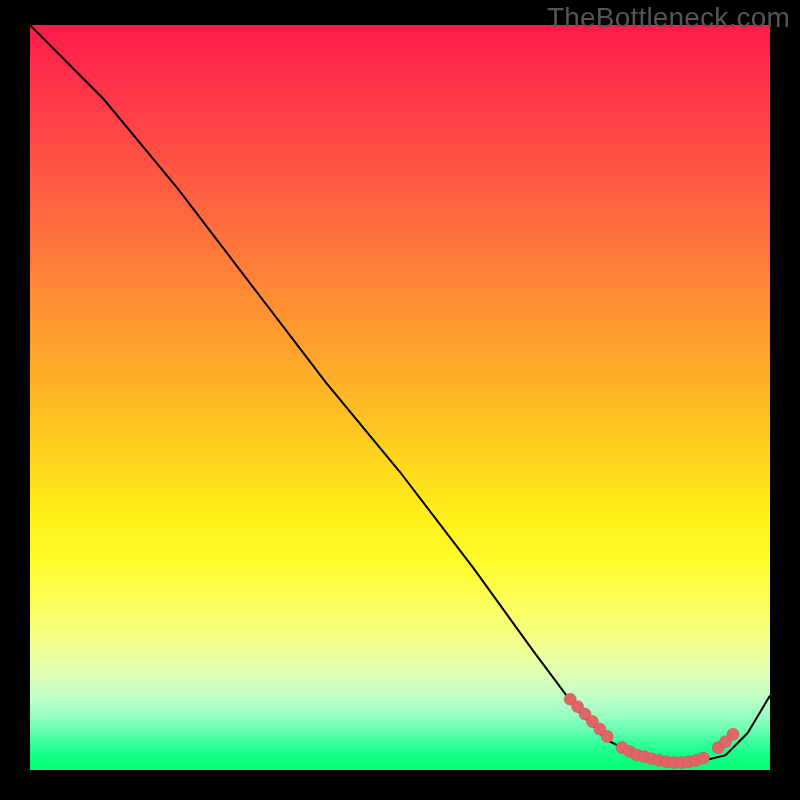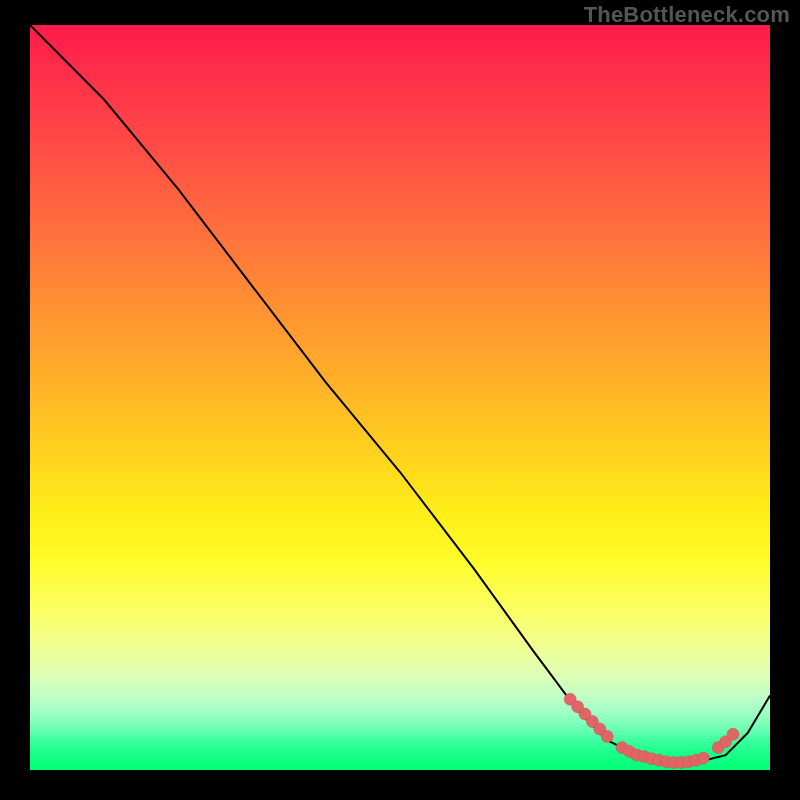--- a/index.html
+++ b/index.html
@@ -15,22 +15,22 @@
     position: relative;
     width: 800px;
     height: 800px;
     background: #000;
   }
   .watermark {
     position: absolute;
     top: 2px;
     right: 10px;
     color: #555;
-    font-size: 22px;
-    font-weight: 700;
+    font-size: 28px;
+    font-weight: 400;
     letter-spacing: 0.2px;
     z-index: 5;
     margin-left: 20px;
   }
   .plot-area {
     position: absolute;
     left: 30px;
     top: 25px;
     width: 740px;
     height: 745px;

